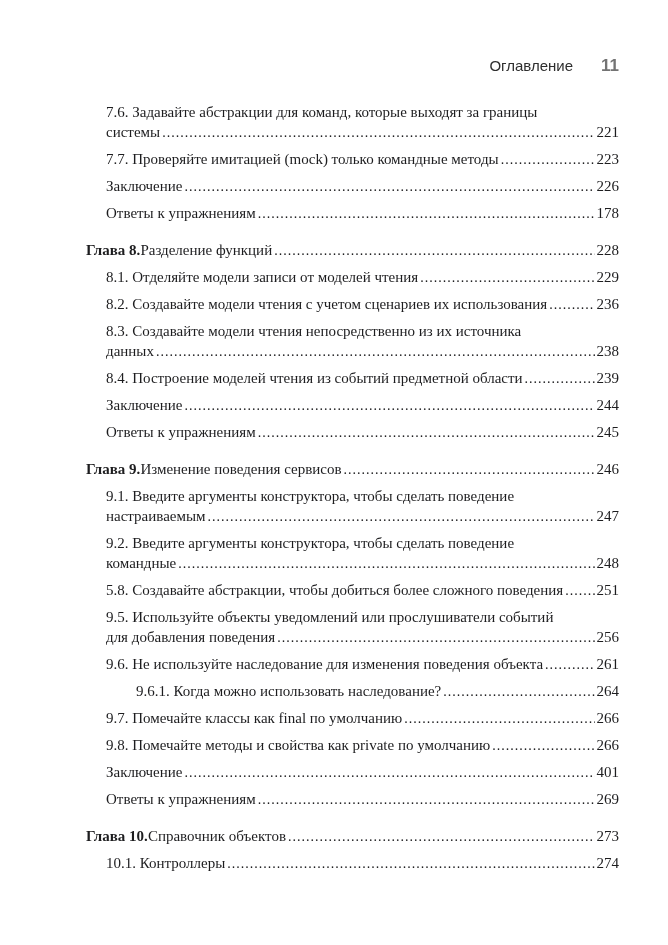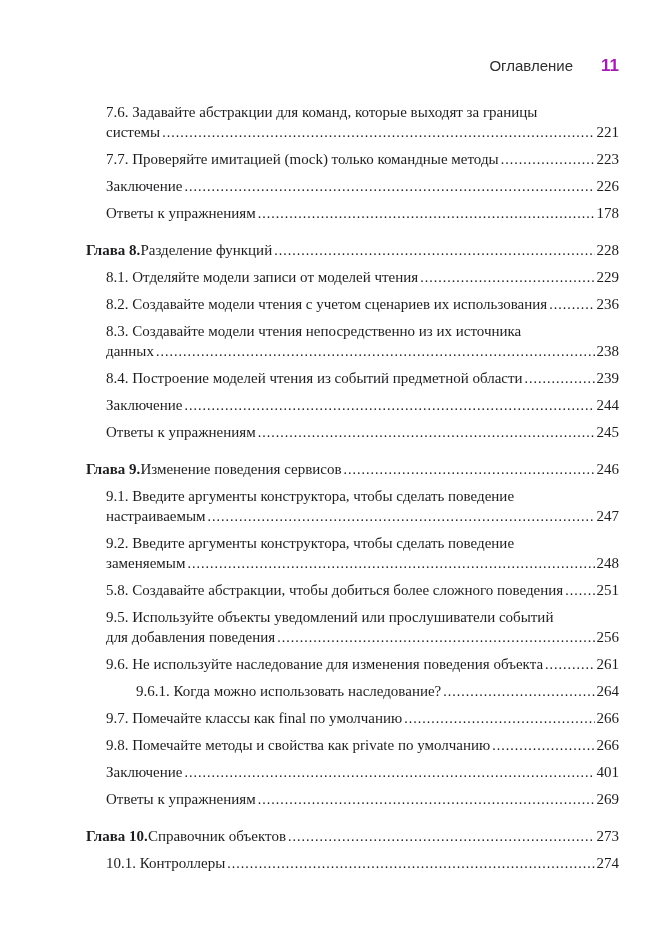--- a/index.html
+++ b/index.html
@@ -29,21 +29,21 @@
     font-family: "Liberation Sans", sans-serif;
     margin-bottom: 26px;
   }
   .running-title {
     font-size: 15px;
     color: #2e2e2e;
   }
   .header-page {
     font-size: 17px;
     font-weight: bold;
-    color: #a21caf;
+    color: #737373;
     margin-left: 28px;
   }
   .toc-group + .toc-group {
     margin-top: 16px;
   }
   .entry {
     font-size: 15px;
     line-height: 20px;
     margin-bottom: 6px;
   }
@@ -181,21 +181,21 @@
             <div><span>9.1. Введите аргументы конструктора, чтобы сделать поведение</span></div>
             <div class="fl">
               <span class="entry-text">настраиваемым</span>
               <span class="dots"></span>
               <span class="pg">247</span>
             </div>
           </div>
           <div class="entry lvl1">
             <div><span>9.2. Введите аргументы конструктора, чтобы сделать поведение</span></div>
             <div class="fl">
-              <span class="entry-text">заменяемым</span>
+              <span class="entry-text">командные</span>
               <span class="dots"></span>
               <span class="pg">248</span>
             </div>
           </div>
           <div class="entry lvl1">
             <div class="fl">
               <span class="entry-text">5.8. Создавайте абстракции, чтобы добиться более сложного поведения</span>
               <span class="dots"></span>
               <span class="pg">251</span>
             </div>

